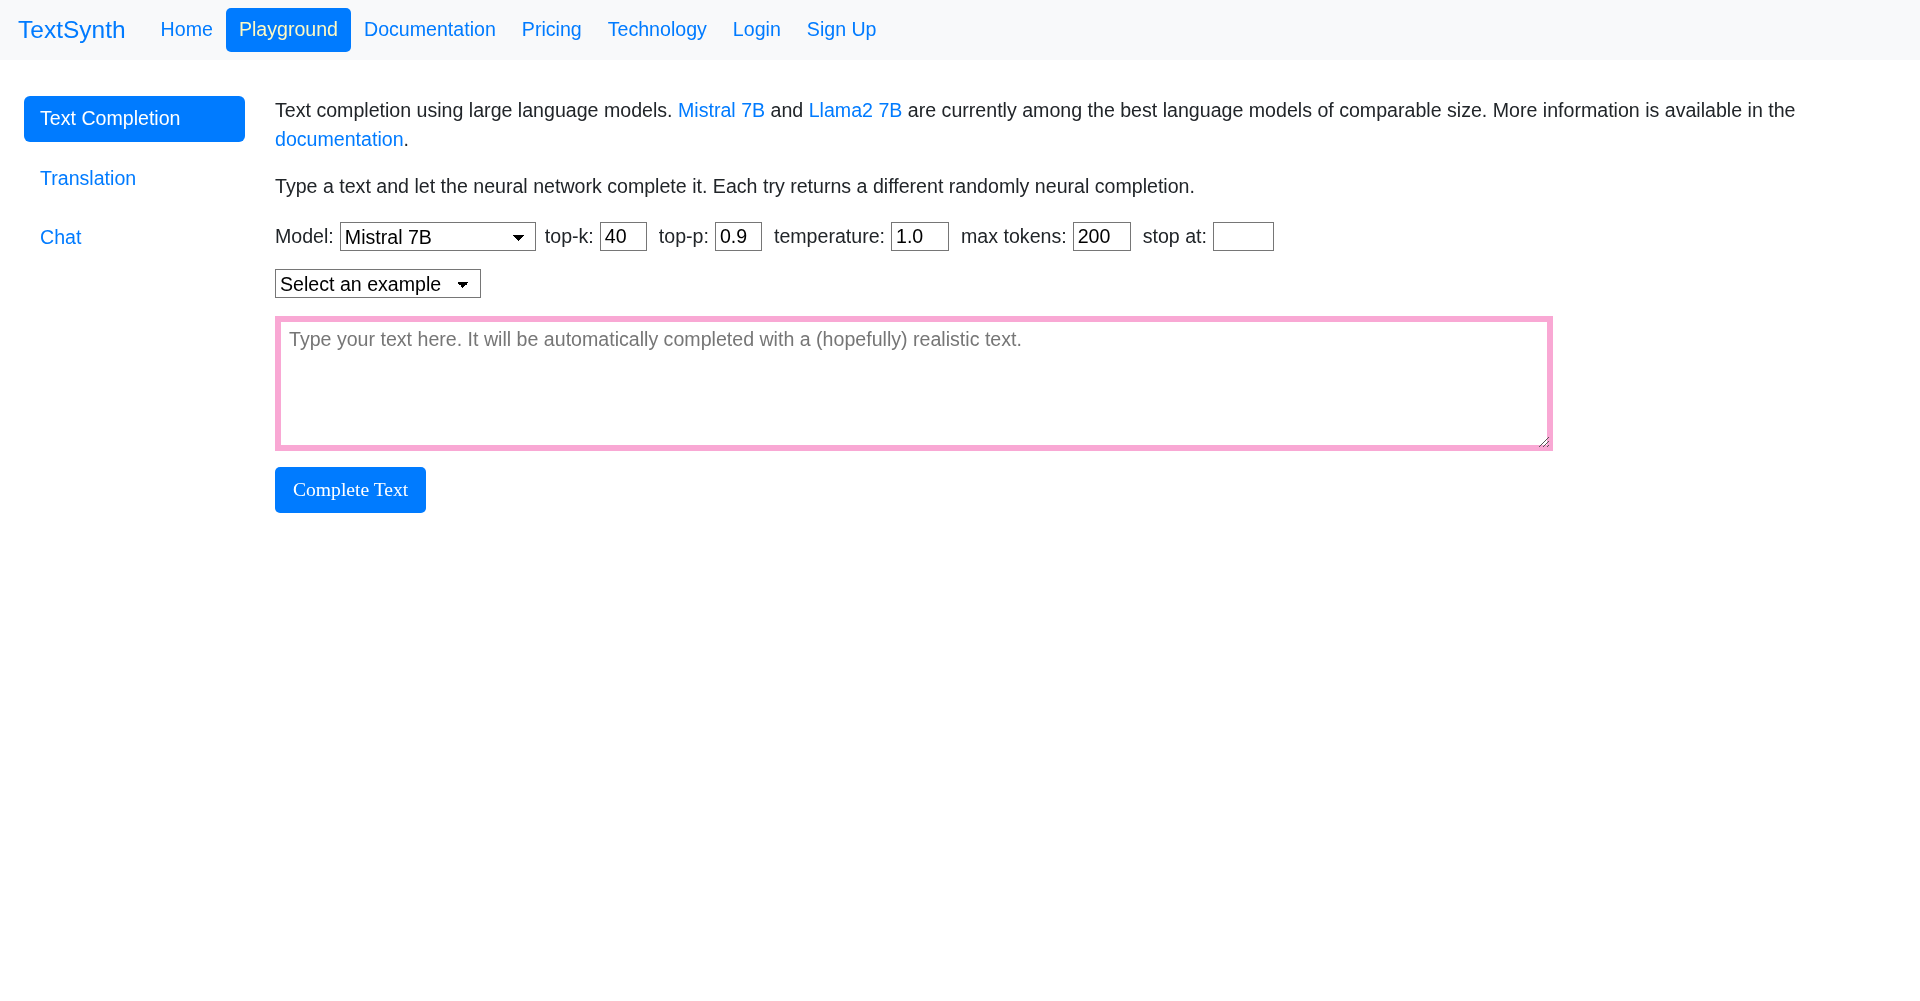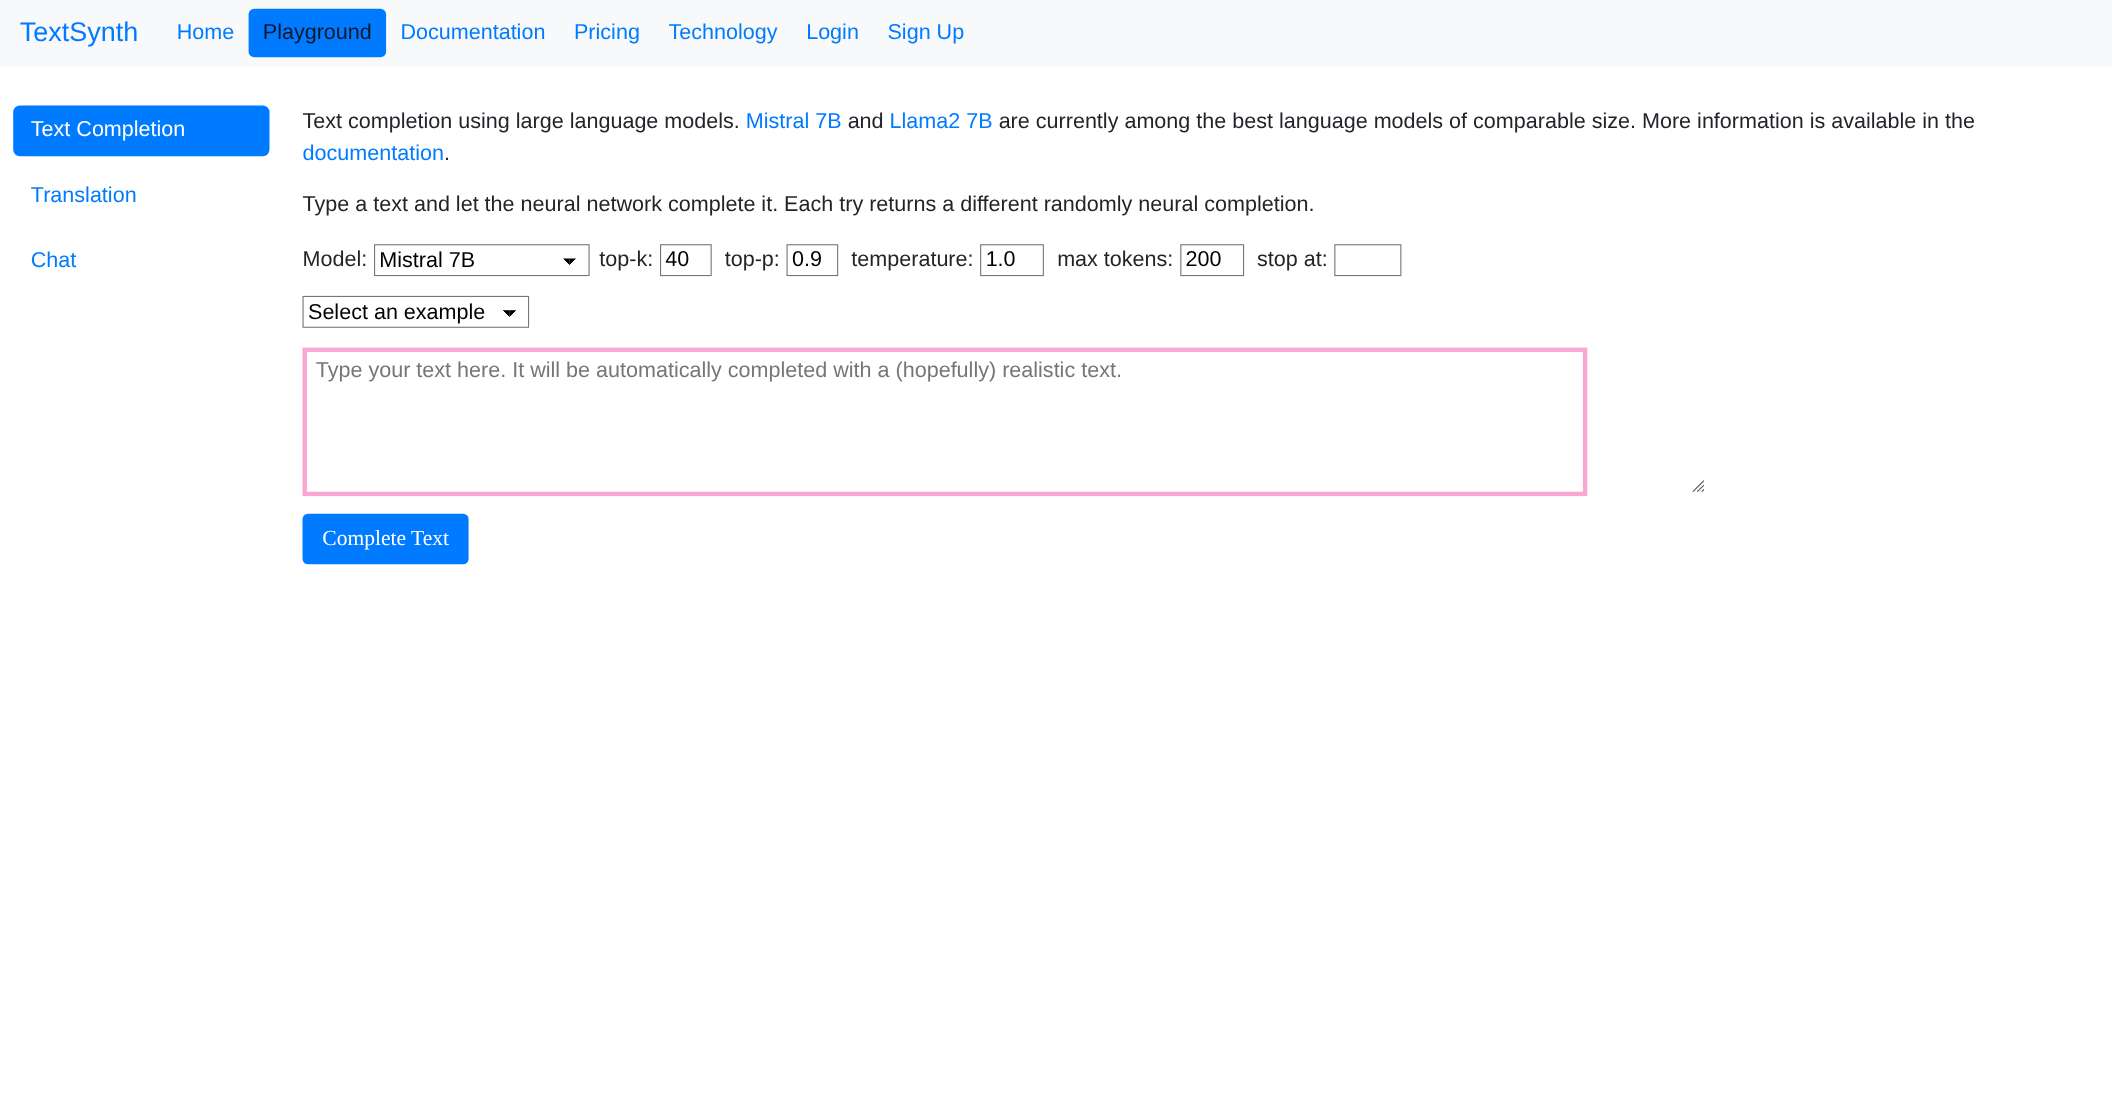--- a/index.html
+++ b/index.html
@@ -42,32 +42,32 @@
     color: #007bff;
     text-decoration: none;
     font-size: 19.6px;
     padding: 10px 13px;
     border-radius: 5px;
     line-height: 1.2;
     white-space: nowrap;
   }
   .nav-link.active {
     background: #007bff;
-    color: #0f172a;
+    color: #fef9c3;
   }
 
   
   .page {
     display: flex;
     padding-top: 36px;
   }
   .sidebar {
     width: 245px;
     flex: 0 0 245px;
-    padding-left: 12px;
+    padding-left: 24px;
     box-sizing: border-box;
   }
   .side-item {
     display: block;
     color: #007bff;
     text-decoration: none;
     font-size: 19.6px;
     padding: 11px 0 11px 16px;
     border-radius: 6px;
     margin-bottom: 14px;
@@ -167,24 +167,24 @@
     margin-top: 18px;
     margin-bottom: 18px;
   }
 
   
   .ta-wrap {
     position: relative;
     width: 1278px;
   }
   textarea.main-ta {
-    width: 1168px;
+    width: 1278px;
     height: 135px;
     box-sizing: border-box;
-    border: 4px solid #f9a8d4;
+    border: 6px solid #f9a8d4;
     font-family: "Liberation Sans", sans-serif;
     font-size: 19.6px;
     color: #000000;
     padding: 6px 8px;
     resize: none;
     outline: none;
     background: #ffffff;
     display: block;
   }
   textarea.main-ta::placeholder {

